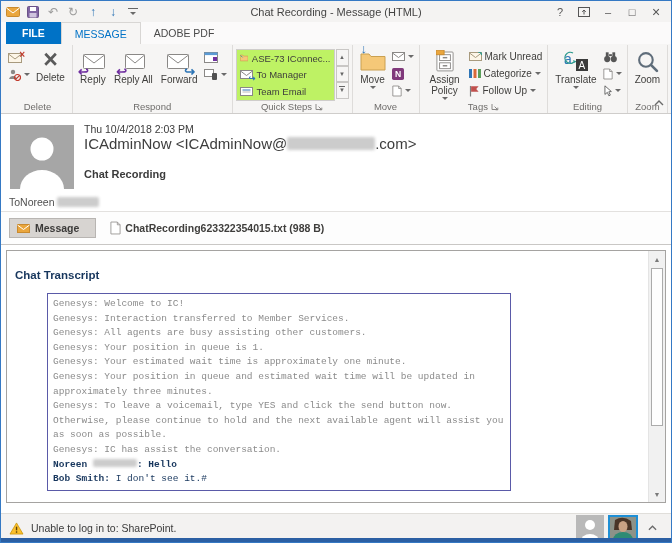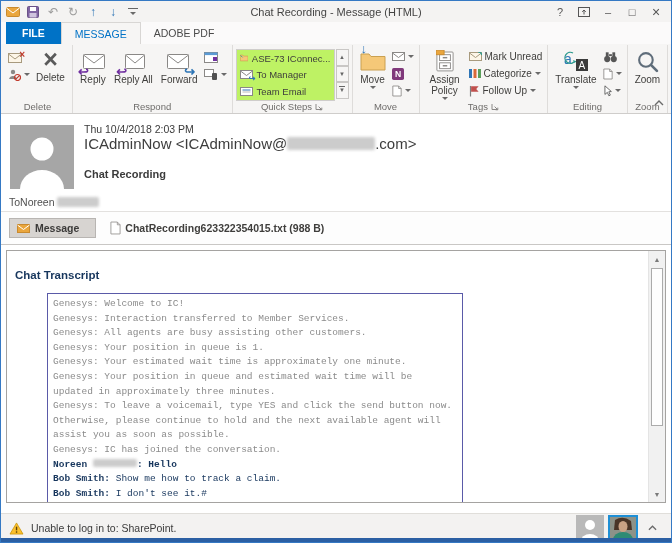--- a/index.html
+++ b/index.html
@@ -59,21 +59,21 @@
 
   
   .attachbar { height:33px; background:#fdfdfd; border-bottom:1px solid #c9c7c5; display:flex; align-items:center; padding-left:8px; gap:14px; }
   .msgtab { display:flex; align-items:center; gap:5px; background:#d7d4d1; border:1px solid #b8b5b2; height:20px; padding:0 16px 0 7px; font-size:10.5px; font-weight:bold; color:#3b3a39; }
   .attitem { display:flex; align-items:center; gap:4px; font-size:10.5px; font-weight:bold; color:#3f3e3c; }
 
   
   .bodywrap { margin:5px; height:253px; border:1px solid #a5a3a1; background:#fff; position:relative; overflow:hidden; }
   .bodycontent { padding:18px 0 0 8px; }
   .cheading { font-size:11.5px; font-weight:bold; color:#17365d; }
-  .chatbox { margin:12px 0 0 32px; width:416px; border:1px solid #5a5aa8; padding:3px 5px; font-family:"Liberation Mono", monospace; font-size:9.5px; line-height:14.6px; }
+  .chatbox { margin:12px 0 0 32px; width:464px; border:1px solid #5a5aa8; padding:3px 5px; font-family:"Liberation Mono", monospace; font-size:9.5px; line-height:14.6px; }
   .tl { white-space:pre-wrap; }
   .tl.g, .tl.g b { color:#8b8b8b; font-weight:normal; }
   .tl.n { color:#17365d; }
   .tl.n b { font-weight:bold; }
   .vscroll { position:absolute; top:0; right:0; bottom:0; width:17px; background:#f1f1f1; border-left:1px solid #e4e4e4; }
   .sarrow { height:16px; display:flex; align-items:center; justify-content:center; font-size:7px; color:#7a7a7a; }
   .sarrow.dn { position:absolute; bottom:0; left:0; right:0; }
   .sthumb { position:absolute; top:17px; left:2px; right:2px; height:158px; background:#fefefe; border:1px solid #ababab; }
 
   
@@ -467,23 +467,22 @@
     <div class="bodycontent">
       <div class="cheading">Chat Transcript</div>
       <div class="chatbox">
         <div class="tl g"><b>Genesys: </b><span>Welcome to IC!</span></div>
         <div class="tl g"><b>Genesys: </b><span>Interaction transferred to Member Services.</span></div>
         <div class="tl g"><b>Genesys: </b><span>All agents are busy assisting other customers.</span></div>
         <div class="tl g"><b>Genesys: </b><span>Your position in queue is 1.</span></div>
         <div class="tl g"><b>Genesys: </b><span>Your estimated wait time is approximately one minute.</span></div>
         <div class="tl g"><b>Genesys: </b><span>Your position in queue and estimated wait time will be updated in approximately three minutes.</span></div>
         <div class="tl g"><b>Genesys: </b><span>To leave a voicemail, type YES and click the send button now. Otherwise, please continue to hold and the next available agent will assist you as soon as possible.</span></div>
-        <div class="tl g"><b>Genesys: </b><span>IC has joined the conversation.</span></div>
+        <div class="tl g"><b>Genesys: </b><span>IC has assist the conversation.</span></div>
         <div class="tl n"><b>Noreen </b><span class="blur tname"></span><b>: Hello</b></div>
-        <div class="tl n"><b>Bob Smith: </b><span>Show me how to track a claim.</span></div>
         <div class="tl n"><b>Bob Smith: </b><span>I don't see it.#</span></div>
       </div>
     </div>
     <div class="vscroll">
       <div class="sarrow">▲</div>
       <div class="sthumb"></div>
       <div class="sarrow dn">▼</div>
     </div>
   </div>
 

